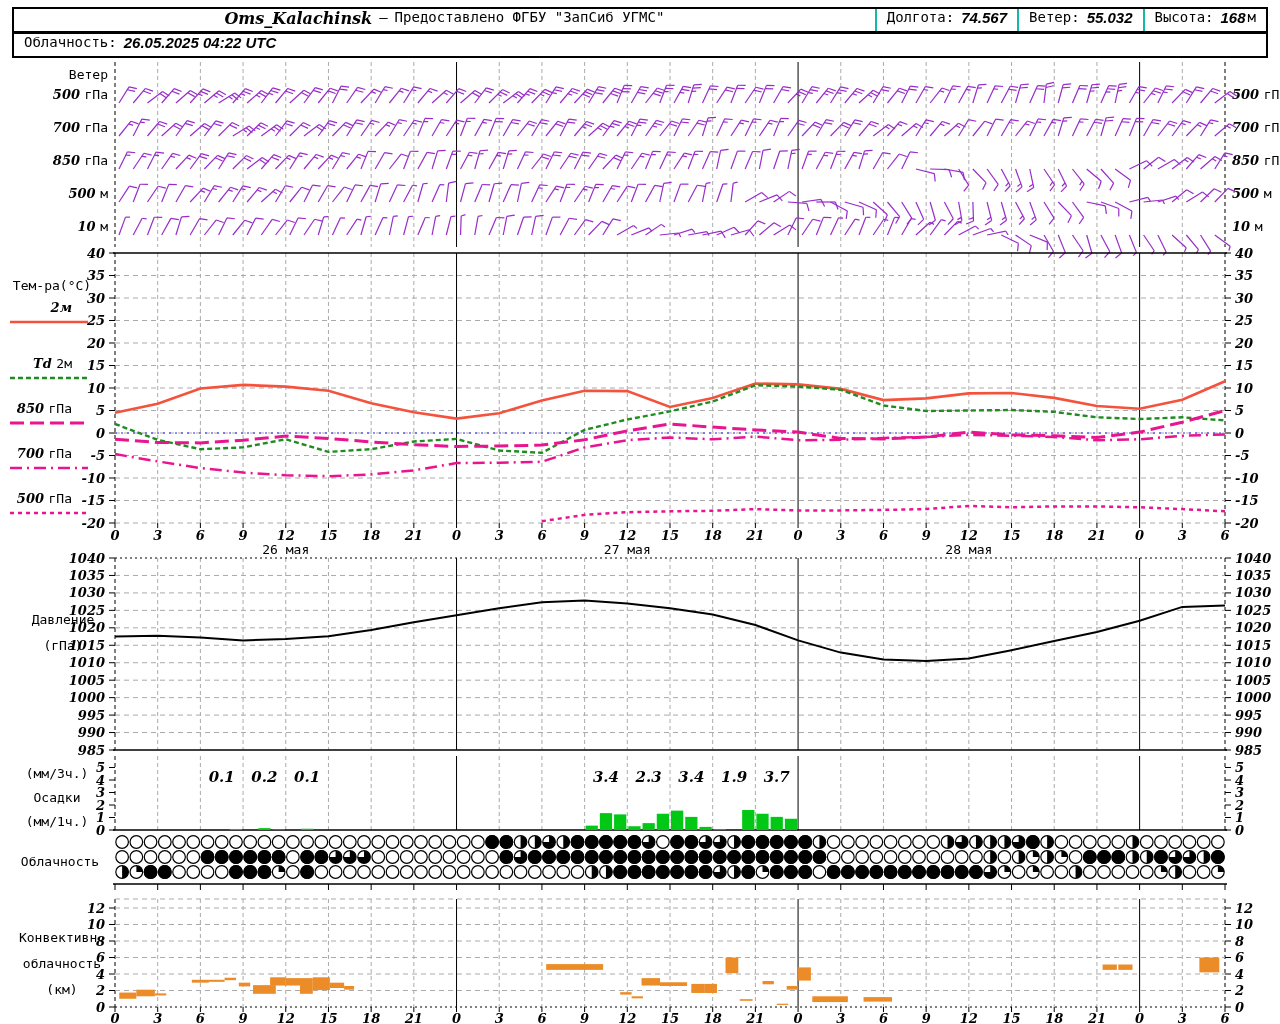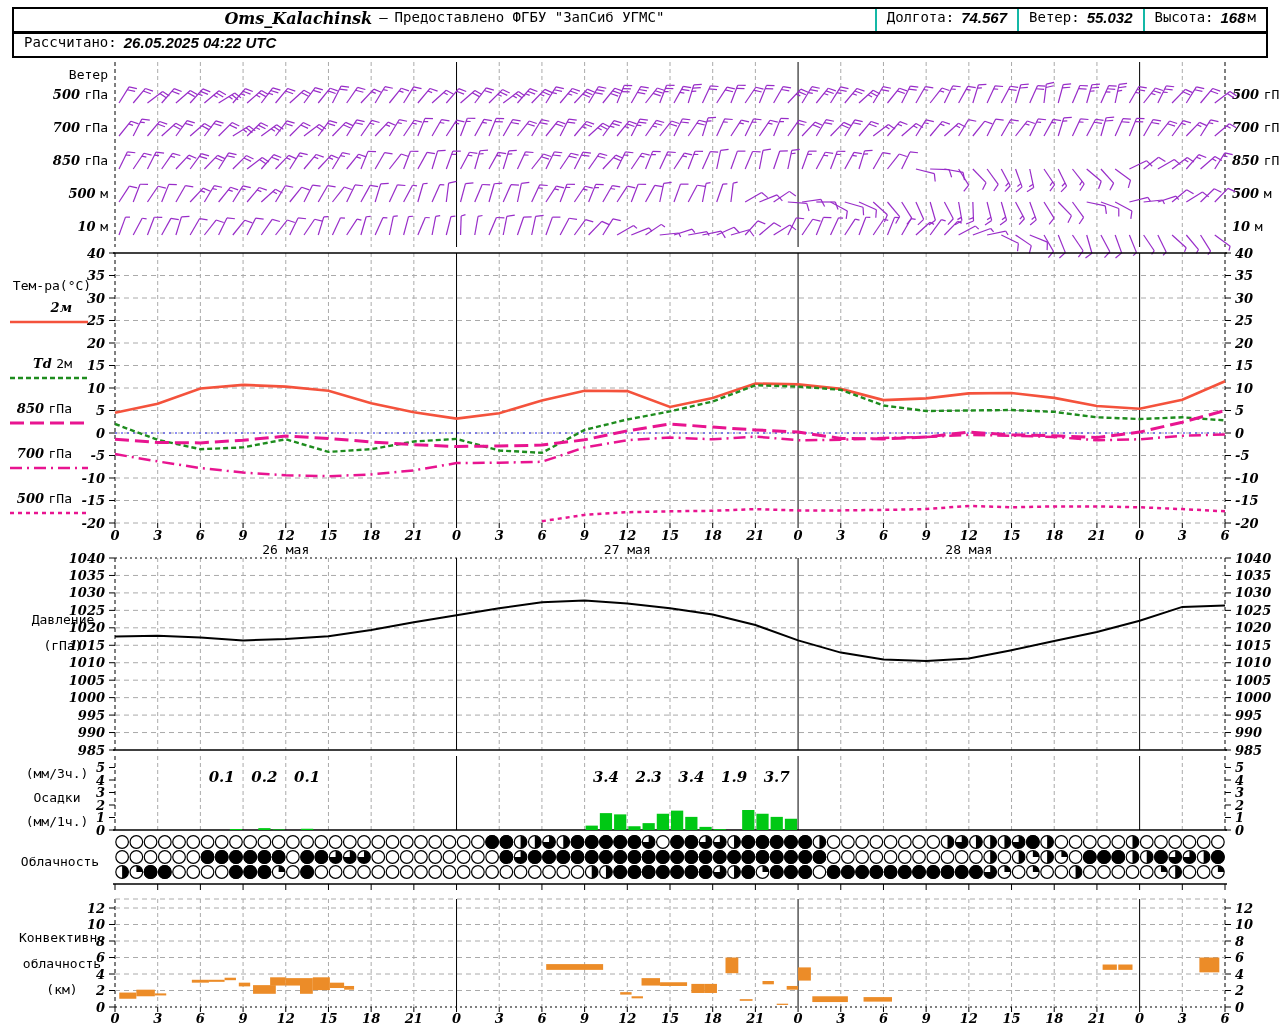--- a/index.html
+++ b/index.html
@@ -36,21 +36,21 @@
     <span class="val">55.032</span>
   </div>
   <div class="hdr-cell">
     <span>Высота:</span>
     <span class="val">168</span>
       <span style="margin-left:-5px">м</span>
   </div>
 </div>
 <div class="hdr" style="top:32px">
   <div class="hdr-cell">
-    <span>Рассчитано:</span>
+    <span>Облачность:</span>
     <span class="val">26.05.2025 04:22 UTC</span>
   </div>
 </div>
 
 <svg id="meteogram" width="1280" height="1024" viewBox="0 0 1280 1024">
     <g>
       <line x1="115" y1="62" x2="115" y2="247" stroke="#000" stroke-width="1" stroke-dasharray="4 3"></line>
       <line x1="157.69230769230768" y1="62" x2="157.69230769230768" y2="247" stroke="#AAAAAA" stroke-width="1" stroke-dasharray="4 3"></line>
       <line x1="200.3846153846154" y1="62" x2="200.3846153846154" y2="247" stroke="#AAAAAA" stroke-width="1" stroke-dasharray="4 3"></line>
       <line x1="243.07692307692307" y1="62" x2="243.07692307692307" y2="247" stroke="#AAAAAA" stroke-width="1" stroke-dasharray="4 3"></line>

